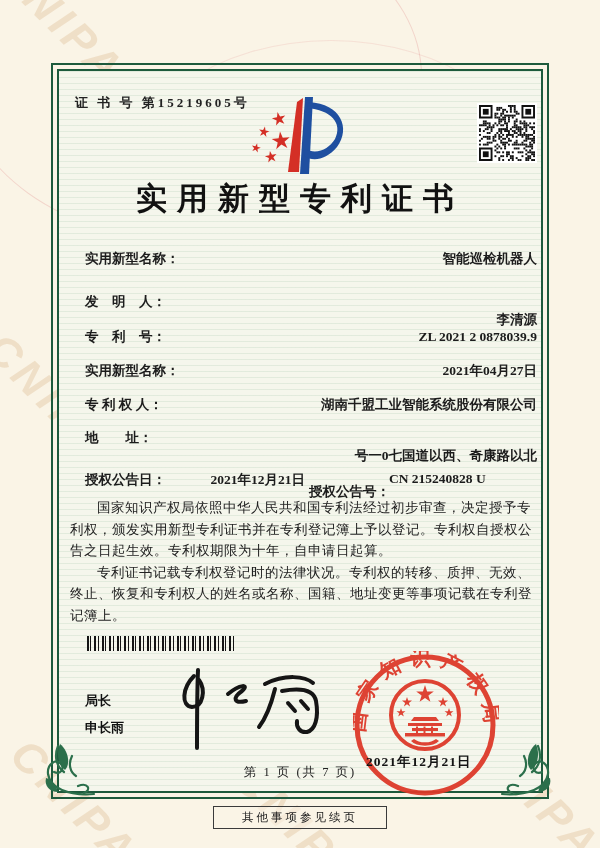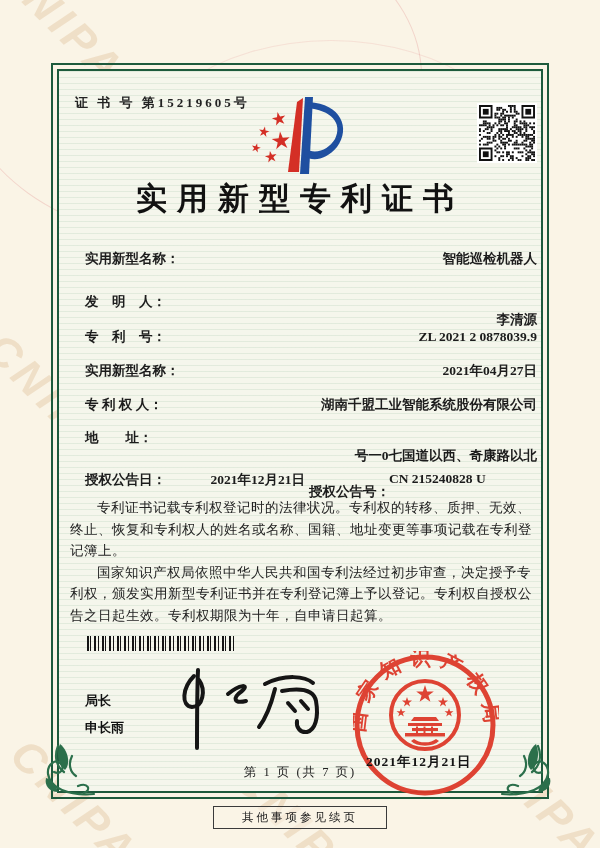--- a/index.html
+++ b/index.html
@@ -409,22 +409,22 @@
       <span>号一0七国道以西、奇康路以北</span></span>
   </div>
   <div class="row" style="top:471px;">
     <span class="lab">授权公告日：</span>
     <span class="val" style="width:140px;">2021年12月21日</span>
     <span class="lab2">授权公告号：</span>
     <span class="val2">CN 215240828 U</span>
   </div>
 
   <div class="paras">
+    <p>国家知识产权局依照中华人民共和国专利法经过初步审查，决定授予专利权，颁发实用新型专利证书并在专利登记簿上予以登记。专利权自授权公告之日起生效。专利权期限为十年，自申请日起算。</p>
     <p>专利证书记载专利权登记时的法律状况。专利权的转移、质押、无效、终止、恢复和专利权人的姓名或名称、国籍、地址变更等事项记载在专利登记簿上。</p>
-    <p>国家知识产权局依照中华人民共和国专利法经过初步审查，决定授予专利权，颁发实用新型专利证书并在专利登记簿上予以登记。专利权自授权公告之日起生效。专利权期限为十年，自申请日起算。</p>
   </div>
 
   <div class="barcode"></div>
 
   <div class="director">
     <div>局长</div>
     <div class="nm">申长雨</div>
   </div>
 
   <svg class="sig" width="155" height="95" viewBox="0 0 155 95" fill="none" stroke="#151515" stroke-width="4" stroke-linecap="round" stroke-linejoin="round">

